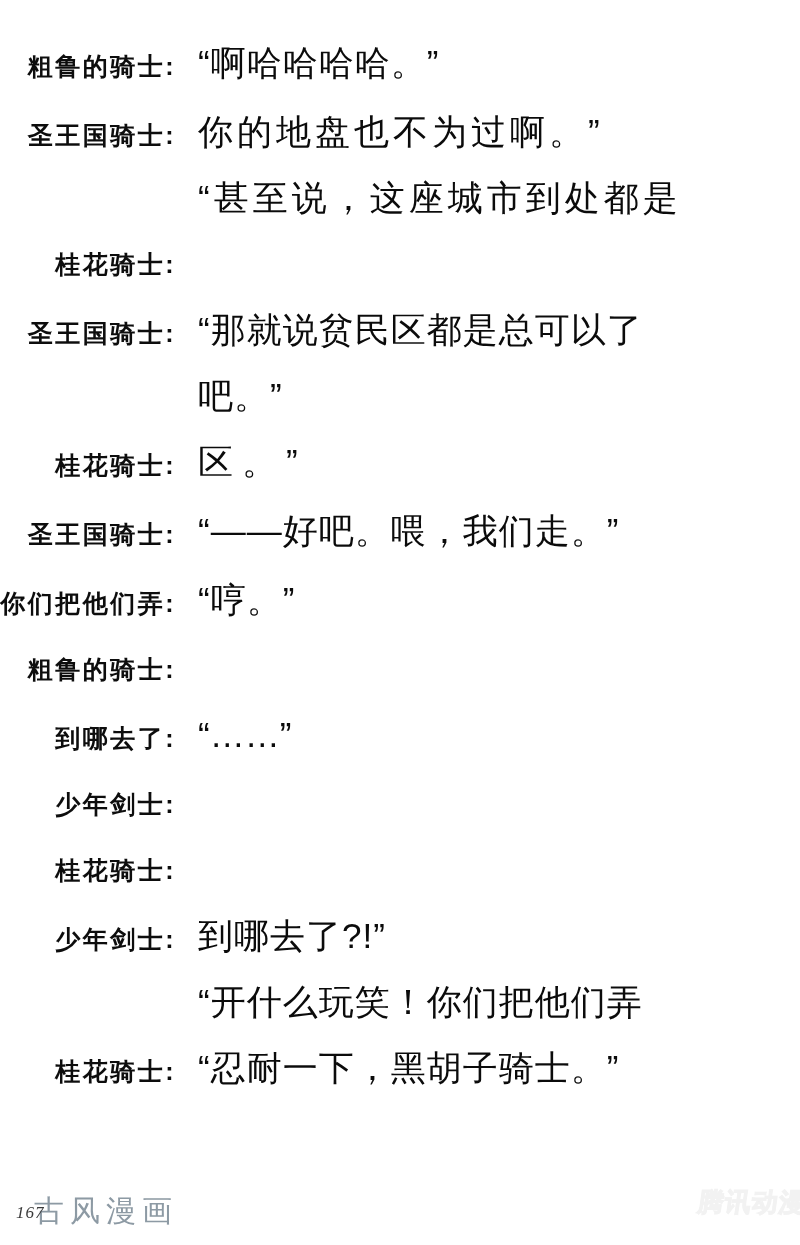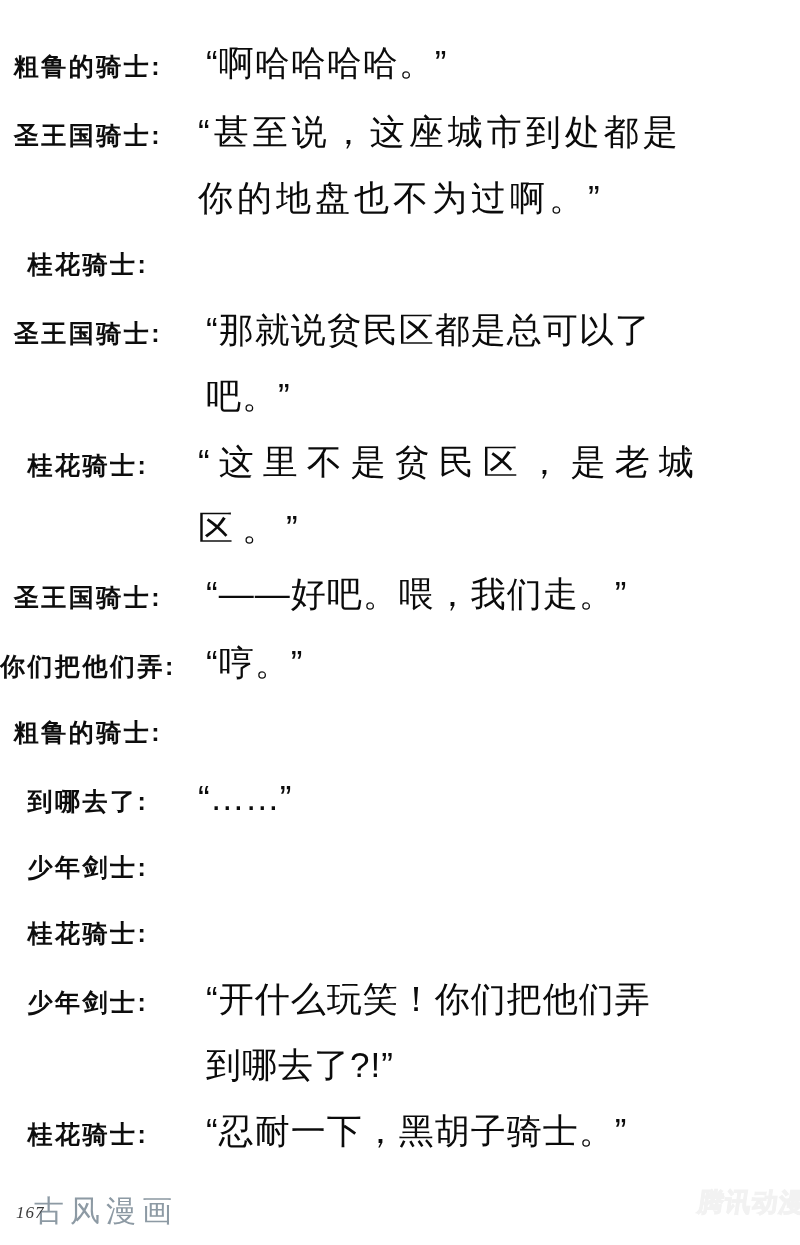--- a/index.html
+++ b/index.html
@@ -38,21 +38,21 @@
 
   .entry-row {
     display: flex;
     align-items: baseline;
     width: 800px;
   }
 
   .speaker {
     width: 176px;
     min-width: 176px;
-    text-align: center;
+    text-align: right;
     font-size: 25px;
     font-weight: 700;
     line-height: 66px;
     color: #0d0d0d;
     letter-spacing: 0px;
     white-space: nowrap;
     font-family: "Liberation Sans", "DejaVu Sans", sans-serif;
   }
 
   .speaker.wide { letter-spacing: 2.5px; }
@@ -65,21 +65,21 @@
 
   .line {
     font-size: 35px;
     line-height: 66px;
     color: #0b0b0b;
     font-weight: 400;
     white-space: nowrap;
     font-family: "Liberation Sans", "DejaVu Sans", sans-serif;
   }
 
-  .line.sp1 { letter-spacing: 1px; margin-left: 8px; }
+  .line.sp1 { letter-spacing: 1px; }
   .line.sp2 { letter-spacing: 4px; }
   .line.sp3 { letter-spacing: 9px; }
   .line.tight { letter-spacing: 0px; }
 
   
   #footer {
     position: absolute;
     left: 16px;
     bottom: 0;
     width: 800px;
@@ -135,22 +135,22 @@
           <div class="speaker wide">粗鲁的骑士:</div>
           <div class="lines">
             <div class="line sp1">“啊哈哈哈哈。”</div>
           </div>
         </div>
       </div>
       <div class="dialogue-entry">
         <div class="entry-row">
           <div class="speaker wide">圣王国骑士:</div>
           <div class="lines">
+            <div class="line sp2">你的地盘也不为过啊。”</div>
             <div class="line sp2">“甚至说，这座城市到处都是</div>
-            <div class="line sp2">你的地盘也不为过啊。”</div>
           </div>
         </div>
       </div>
       <div class="dialogue-entry">
         <div class="entry-row">
           <div class="speaker wide">桂花骑士:</div>
         </div>
       </div>
       <div class="dialogue-entry">
         <div class="entry-row">
@@ -158,21 +158,20 @@
           <div class="lines">
             <div class="line sp1">“那就说贫民区都是总可以了</div>
             <div class="line sp1">吧。”</div>
           </div>
         </div>
       </div>
       <div class="dialogue-entry">
         <div class="entry-row">
           <div class="speaker wide">桂花骑士:</div>
           <div class="lines">
-            <div class="line sp3">“这里不是贫民区，是老城</div>
             <div class="line sp3">区。”</div>
           </div>
         </div>
       </div>
       <div class="dialogue-entry">
         <div class="entry-row">
           <div class="speaker wide">圣王国骑士:</div>
           <div class="lines">
             <div class="line sp1">“——好吧。喂，我们走。”</div>
           </div>
@@ -206,22 +205,22 @@
       </div>
       <div class="dialogue-entry">
         <div class="entry-row">
           <div class="speaker wide">桂花骑士:</div>
         </div>
       </div>
       <div class="dialogue-entry">
         <div class="entry-row">
           <div class="speaker wide">少年剑士:</div>
           <div class="lines">
+            <div class="line sp1">到哪去了?!”</div>
             <div class="line sp1">“开什么玩笑！你们把他们弄</div>
-            <div class="line sp1">到哪去了?!”</div>
           </div>
         </div>
       </div>
       <div class="dialogue-entry">
         <div class="entry-row">
           <div class="speaker wide">桂花骑士:</div>
           <div class="lines">
             <div class="line sp1">“忍耐一下，黑胡子骑士。”</div>
           </div>
         </div>

